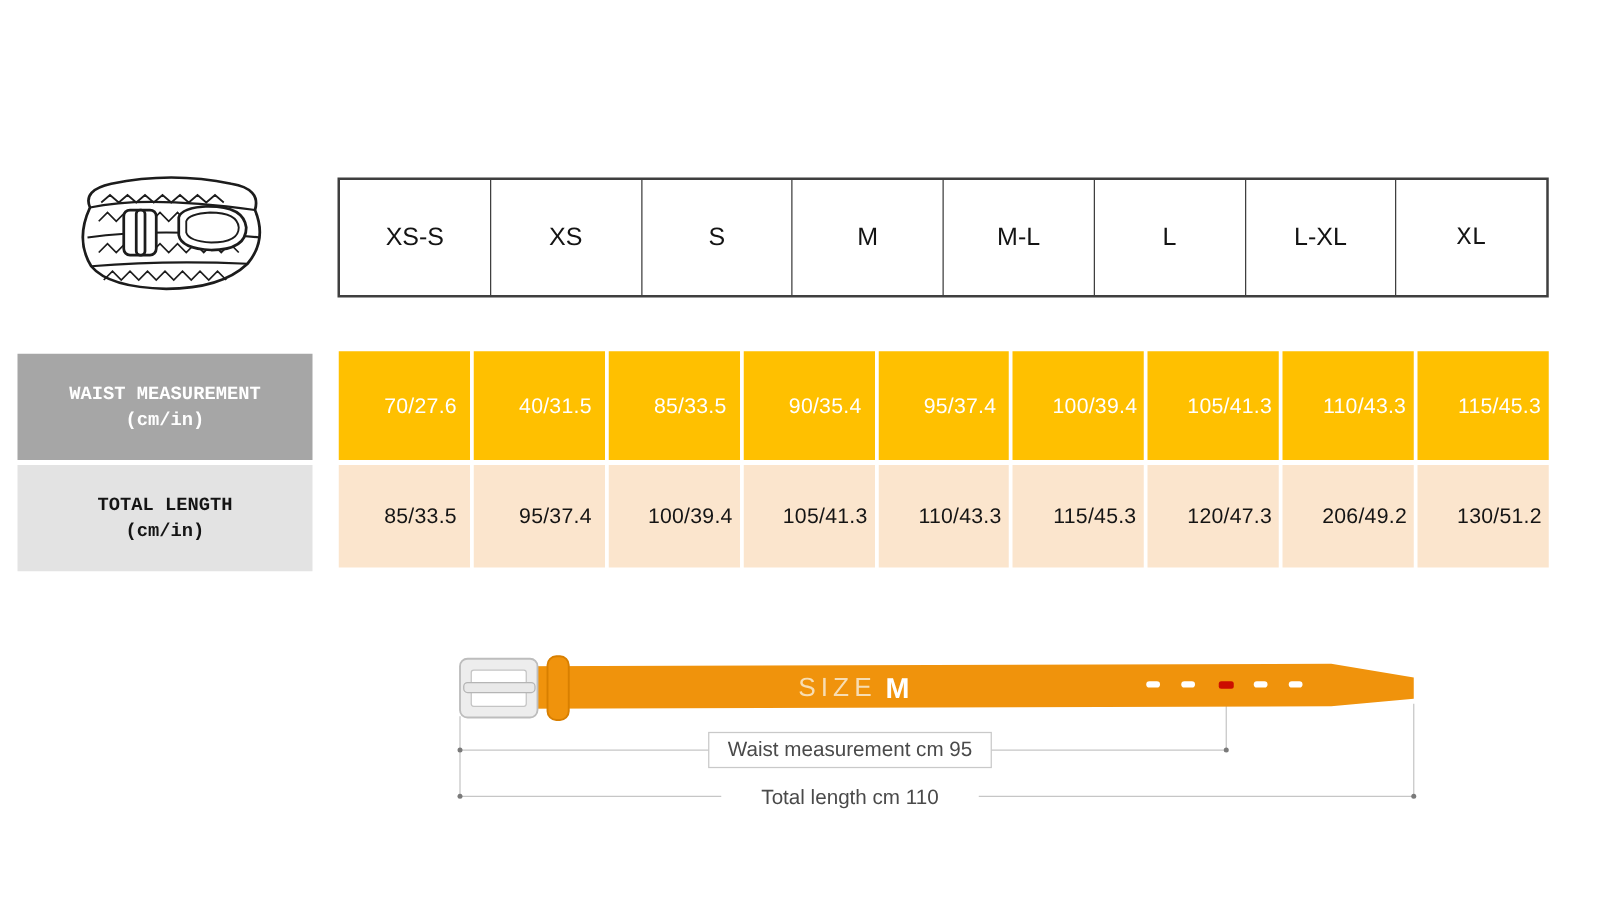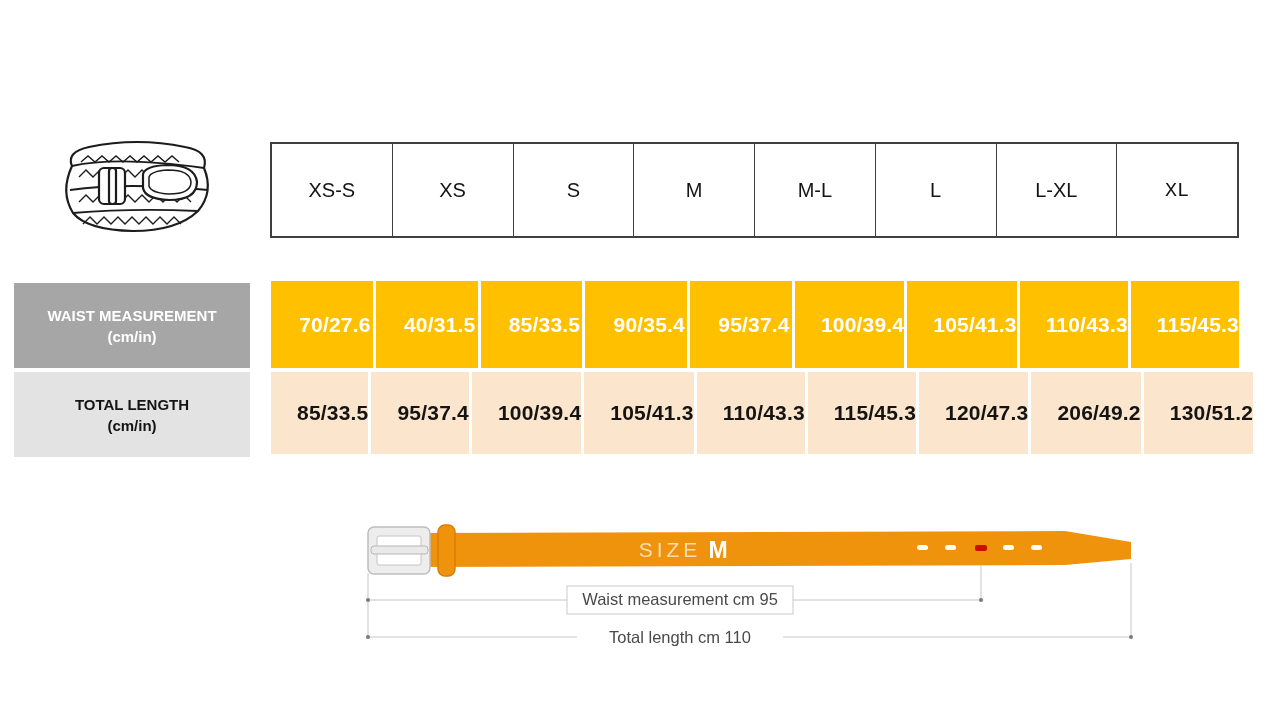--- a/index.html
+++ b/index.html
@@ -12,30 +12,30 @@
   
   .header-row{position:absolute;left:270px;top:142px;width:969px;height:96px;
               display:flex;border:2px solid #3f3f3f;box-sizing:border-box;background:#fff;}
   .header-cell{flex:1;display:flex;align-items:center;justify-content:center;
                border-right:1.5px solid #3f3f3f;font-size:20px;color:#141414;}
   .header-cell:last-child{border-right:none;font-family:Liberation Mono, monospace;}
 
   
   .row-label{position:absolute;left:14px;width:236px;display:flex;flex-direction:column;
              align-items:center;justify-content:center;text-align:center;
-             font-weight:bold;font-size:15px;line-height:1.4;box-sizing:border-box;}
+             font-weight:bold;font-size:15px;line-height:1.4;box-sizing:border-box;font-family:Liberation Mono, monospace;}
   .row-label.waist{top:283px;height:85px;background:#a6a6a6;color:#ffffff;}
   .row-label.total{top:372px;height:85px;background:#e3e3e3;color:#141414;text-align:right;}
 
   
   .value-row{position:absolute;left:271px;width:968px;display:flex;gap:3px;}
   .value-row.waist{top:281px;height:87px;}
   .value-row.total{top:372px;height:82px;}
   .value-cell{flex:1;display:flex;align-items:center;justify-content:center;
-              font-weight:bold;font-size:21px;letter-spacing:.2px;padding-left:26px;}
+              font-weight:normal;font-size:17px;letter-spacing:.2px;padding-left:26px;}
   .value-row.waist .value-cell{background:#ffc000;color:#ffffff;}
   .value-row.total .value-cell{background:#fbe5cd;color:#141414;}
 
   
   .belt-diagram{position:absolute;left:355px;top:505px;width:800px;height:150px;text-decoration:underline;}
   .belt-diagram text{font-family:"Liberation Sans",sans-serif;}
 </style>
 </head>
 <body>
 

